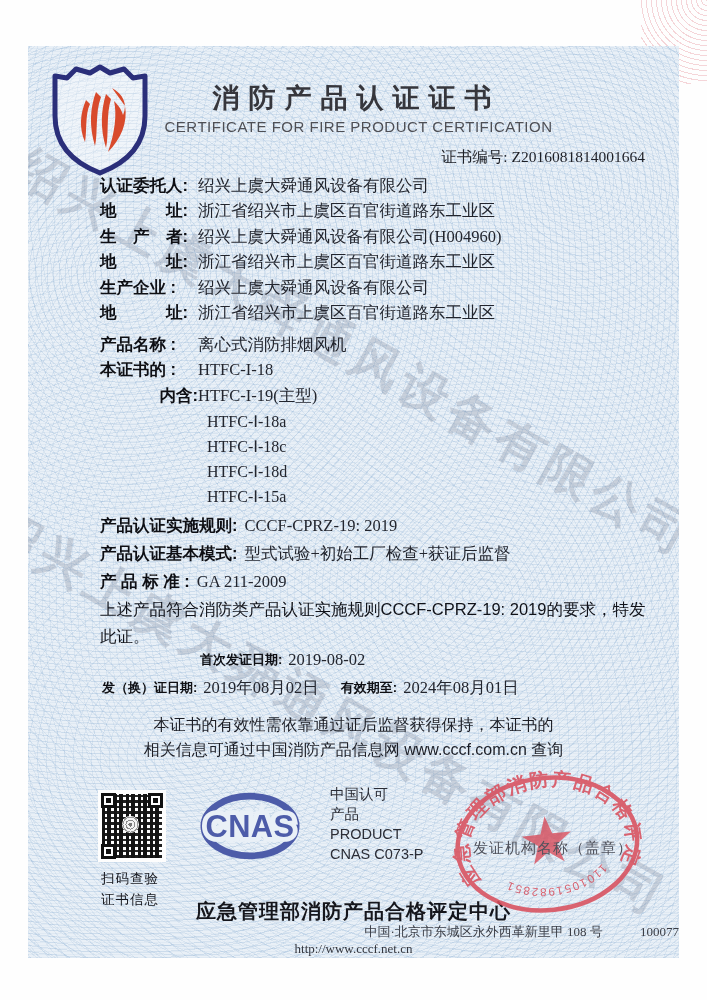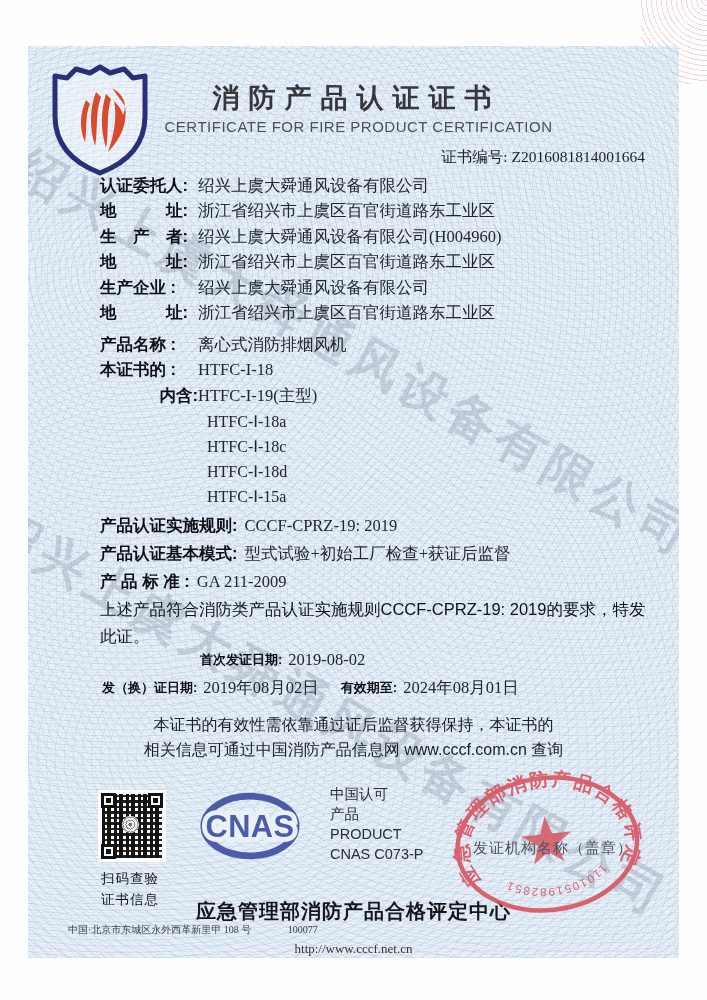--- a/index.html
+++ b/index.html
@@ -72,21 +72,21 @@
   .cnas{left:172px;top:744px;width:100px;height:74px;z-index:3;}
   .cnas-text{left:302px;top:738px;font-size:14.5px;line-height:20px;color:#2b2d36;z-index:3;}
   
   .seal-cap{left:445px;top:793px;font-size:15px;letter-spacing:1px;color:#50525c;z-index:5;
             font-family:"Liberation Serif",serif;}
   .seal{left:422px;top:724px;width:195px;height:150px;z-index:4;opacity:.88;
         transform:rotate(-6deg);}
   
   .org{left:0;right:0;top:852px;text-align:center;font-size:20px;font-weight:bold;color:#15161c;z-index:3;
        letter-spacing:1px;}
-  .addr{left:0;right:0;top:877px;text-align:left;font-size:10px;color:#3a3d46;z-index:3;
+  .addr{left:0;right:0;top:877px;text-align:right;font-size:13px;color:#3a3d46;z-index:3;
         font-family:"Liberation Serif",serif;padding-left:40px;}
   .addr .post{margin-left:34px;}
   .url{left:0;right:0;top:895px;text-align:center;font-size:13px;color:#33363e;z-index:3;
        font-family:"Liberation Serif",serif;}
 </style>
 </head>
 <body>
 
 <div class="page">
   <div class="corner-orn"></div>

